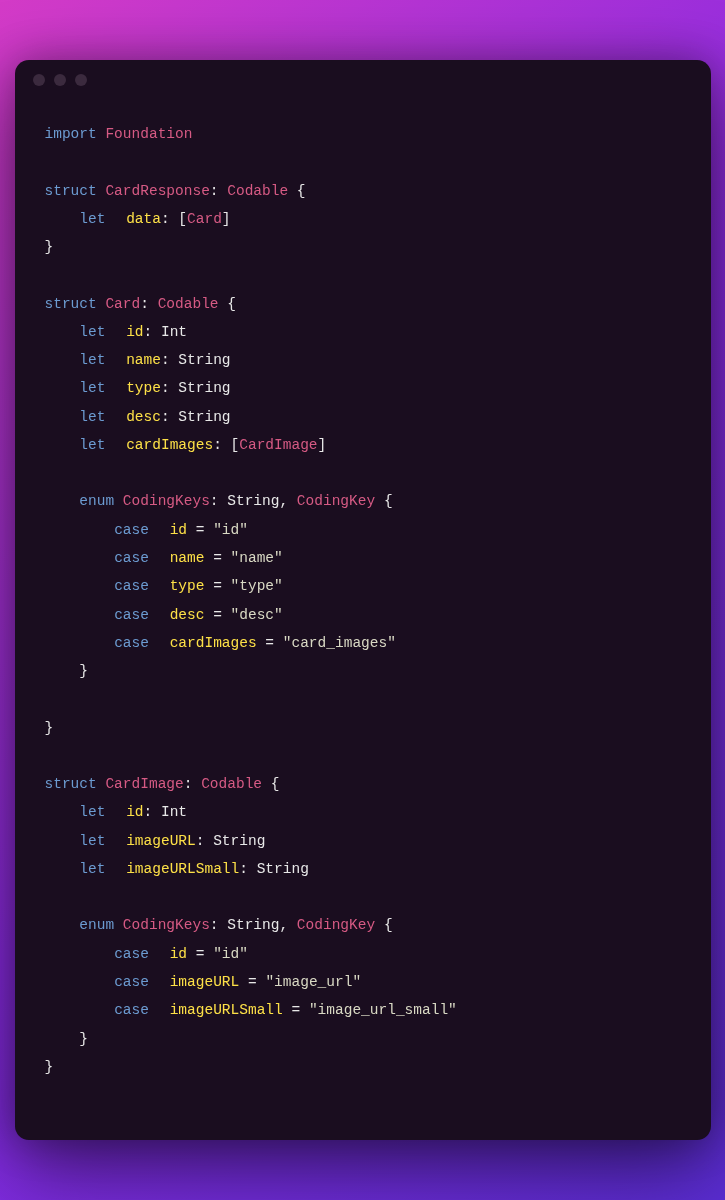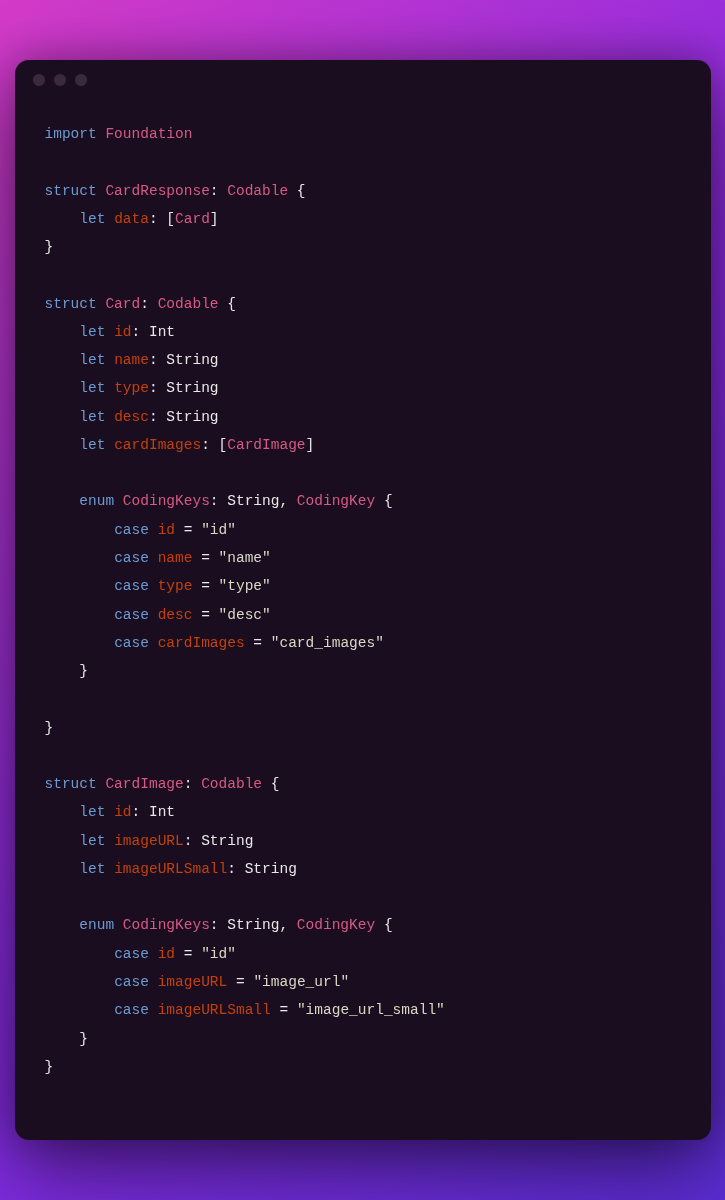--- a/index.html
+++ b/index.html
@@ -36,21 +36,21 @@
     padding: 20px 30px 30px 30px;
     font-size: 14.5px;
     line-height: 1.95;
     color: #e8e8e8;
     white-space: pre;
   }
   .kw   { color: #6c9bd1; }   
   .type { color: #d65a84; }   
   .str  { color: #d9d9c4; }   
   .pl   { color: #e8e8e8; }   
-  .id   { color: #c2410c; }   
+  .id   { color: #fde047; margin-left: 12px; }   
 </style>
 </head>
 <body>
 
 <div class="window">
   <div class="titlebar">
     <div class="dot"></div>
     <div class="dot"></div>
     <div class="dot"></div>
   </div>

